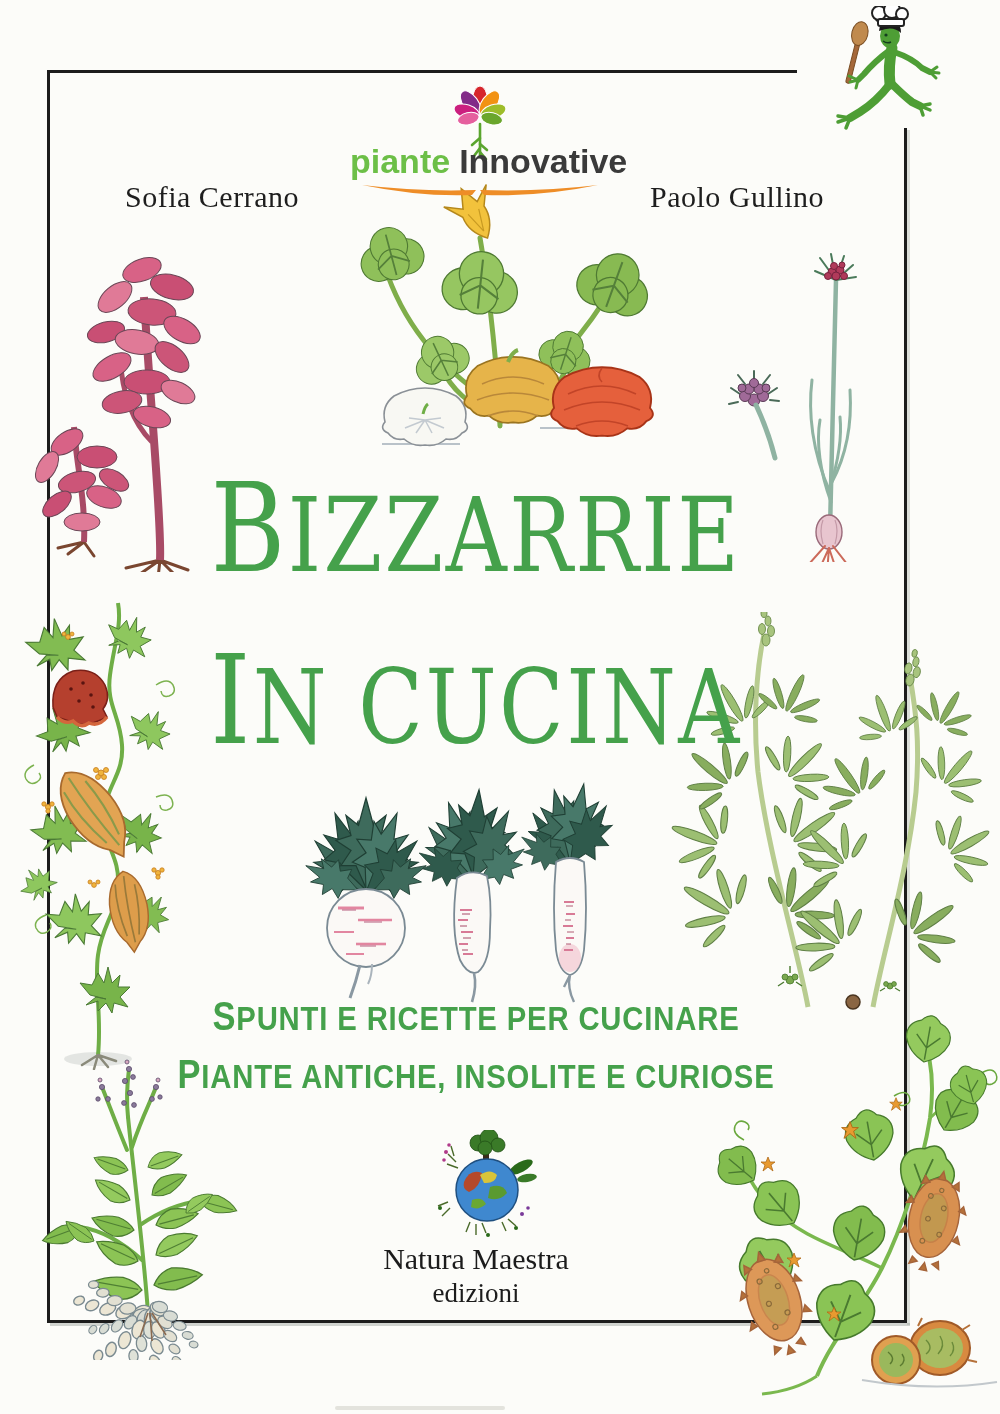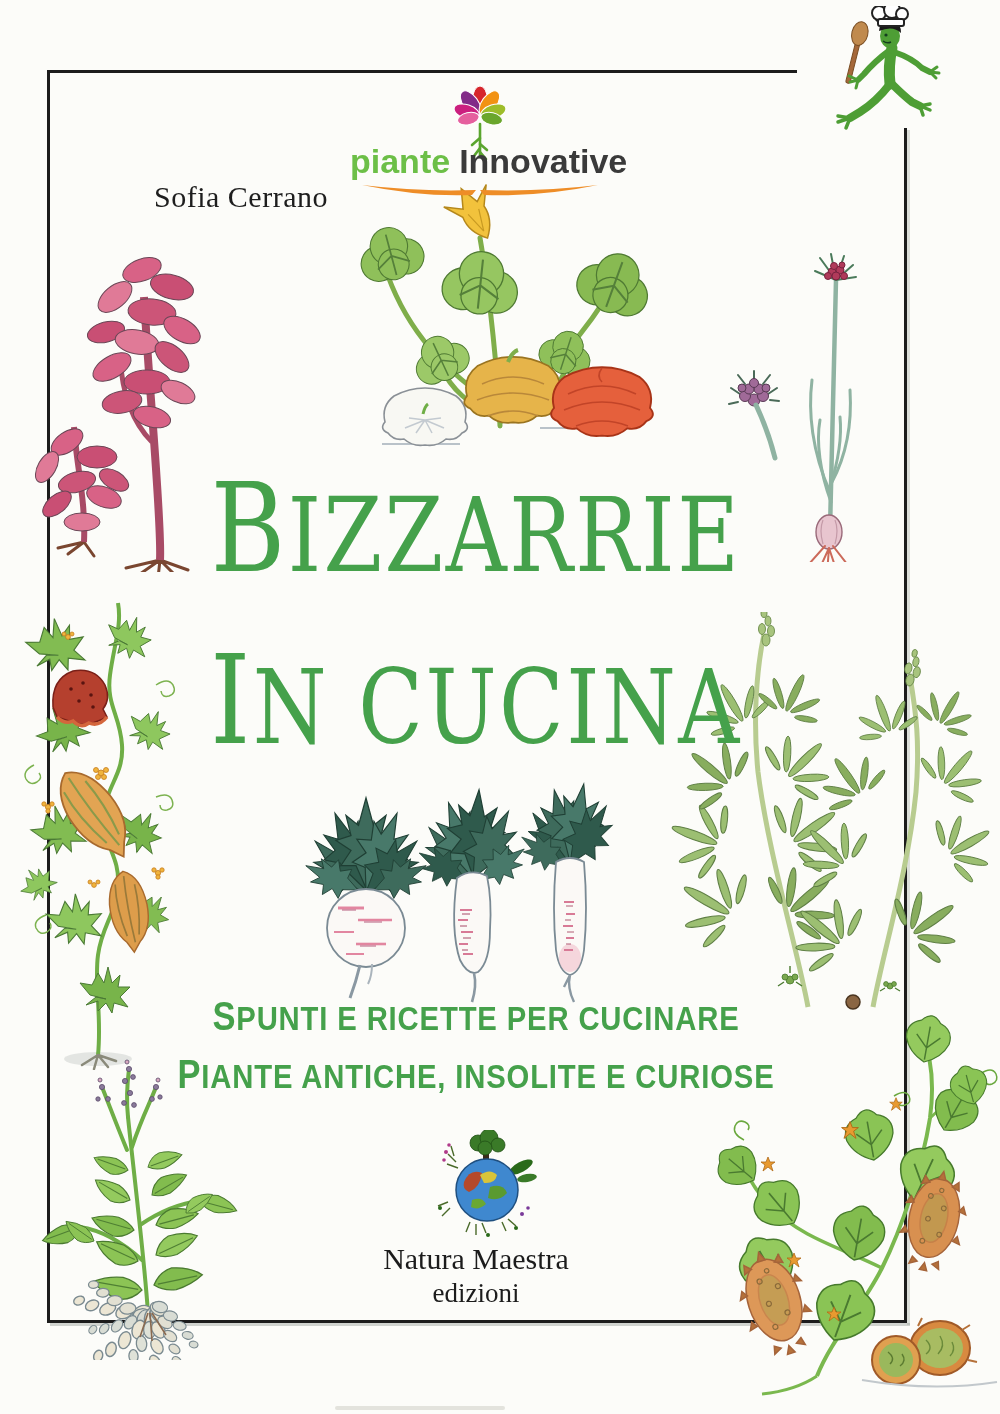--- a/index.html
+++ b/index.html
@@ -59,21 +59,22 @@
         <path d="M39,60 l-8,7 M39,66 l7,6 M39,70 l-6,8 M39,74 l6,7"></path>
       </g>
     </svg>
     <div class="logo-text"><span class="green">piante</span><span class="dark">Innovative</span></div>
     <svg width="240" height="18" viewBox="0 0 240 18">
       <path d="M2,4 Q60,16 112,14 L116,9 Q60,11 2,4 Z" fill="#ee8d27"></path>
       <path d="M124,14 Q180,16 238,4 Q180,11 120,9 Z" fill="#ee8d27"></path>
     </svg>
   </div>
 
-  <div class="txt author" style="left:125px;top:180px;margin-left:29px;">Sofia Cerrano</div>
+  <div class="txt author" style="left:125px;top:180px;">Sofia Cerrano</div>
+  <div class="txt author" style="left:650px;top:180px;">Paolo Gullino</div>
 
   <div class="txt center-band title-line" style="top:464px;">BIZZARRIE</div>
   <div class="txt center-band title-line" style="top:636px;">IN CUCINA</div>
 
   <div class="txt center-band subtitle-line" style="top:994px;">SPUNTI E RICETTE PER CUCINARE</div>
   <div class="txt center-band subtitle-line" style="top:1052px;">PIANTE ANTICHE, INSOLITE E CURIOSE</div>
 
   <div class="txt center-band publisher-name" style="top:1242px;">Natura Maestra</div>
   <div class="txt center-band publisher-imprint" style="top:1278px;">edizioni</div>
 

